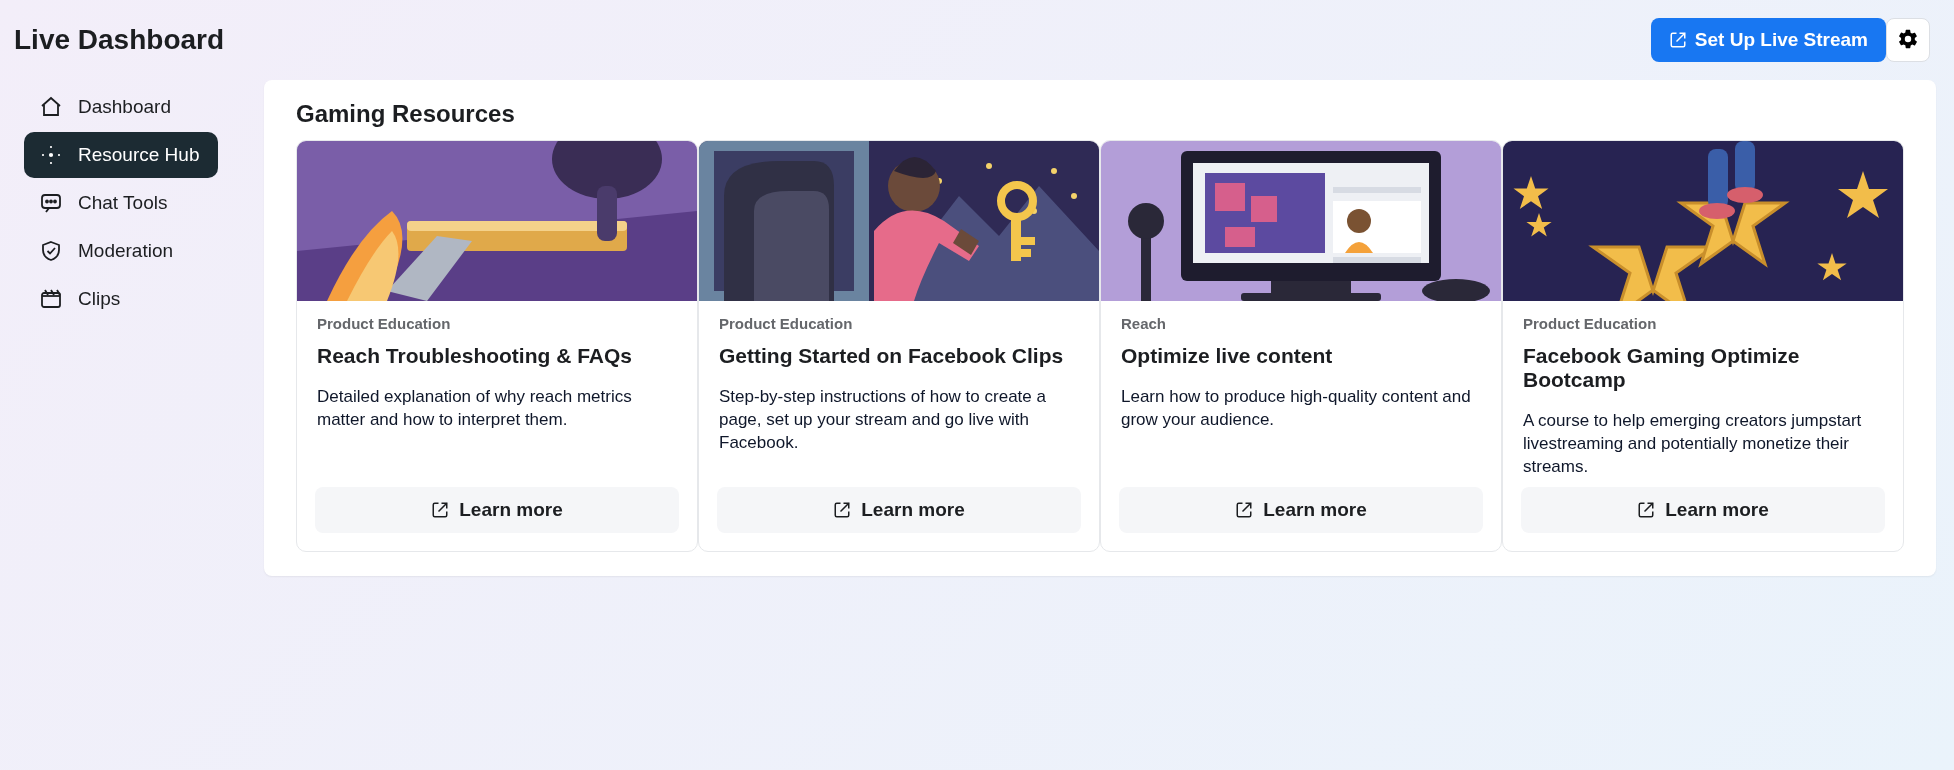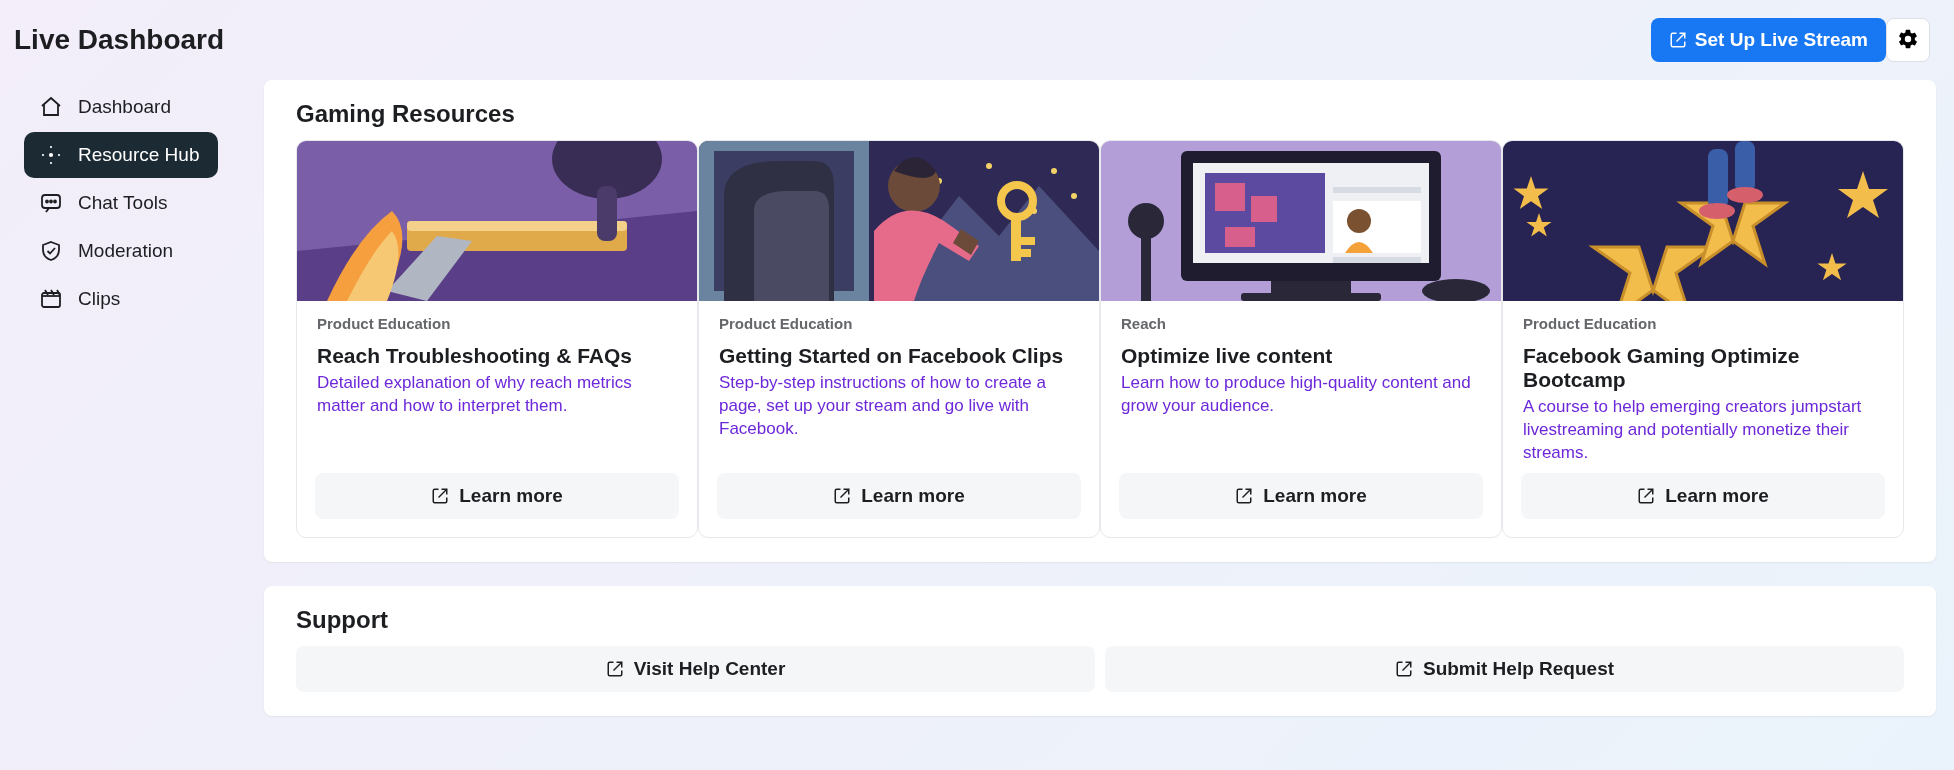--- a/index.html
+++ b/index.html
@@ -119,22 +119,22 @@
     color: #65676b;
   }
   .card-title {
     font-size: 21px;
     font-weight: 800;
     margin-top: 12px;
     color: #1c1e21;
   }
   .card-desc {
     font-size: 17px;
-    color: #6d28d9;
-    margin-top: 4px;
+    color: #0f172a;
+    margin-top: 18px;
     line-height: 1.35;
   }
   .card-footer { padding: 0 18px 18px; }
   .btn-secondary {
     width: 100%;
     height: 46px;
     border-radius: 8px;
     background: #f5f6f8;
     border: none;
     display: flex;
@@ -402,32 +402,15 @@
                     <use href="#i-external"></use>
                   </svg></span>
               <span>Learn more</span>
             </button>
           </div>
         </article>
 
       </div>
     </section>
 
-    <section class="panel">
-      <h2 class="panel-title">Support</h2>
-      <div class="support-row">
-        <button class="btn-secondary">
-          <span class="ext-icon"><svg viewBox="0 0 24 24">
-                <use href="#i-external"></use>
-              </svg></span>
-          <span>Visit Help Center</span>
-        </button>
-        <button class="btn-secondary">
-          <span class="ext-icon"><svg viewBox="0 0 24 24">
-                <use href="#i-external"></use>
-              </svg></span>
-          <span>Submit Help Request</span>
-        </button>
-      </div>
-    </section>
 
   </main>
 </div>
 
 </body></html>

